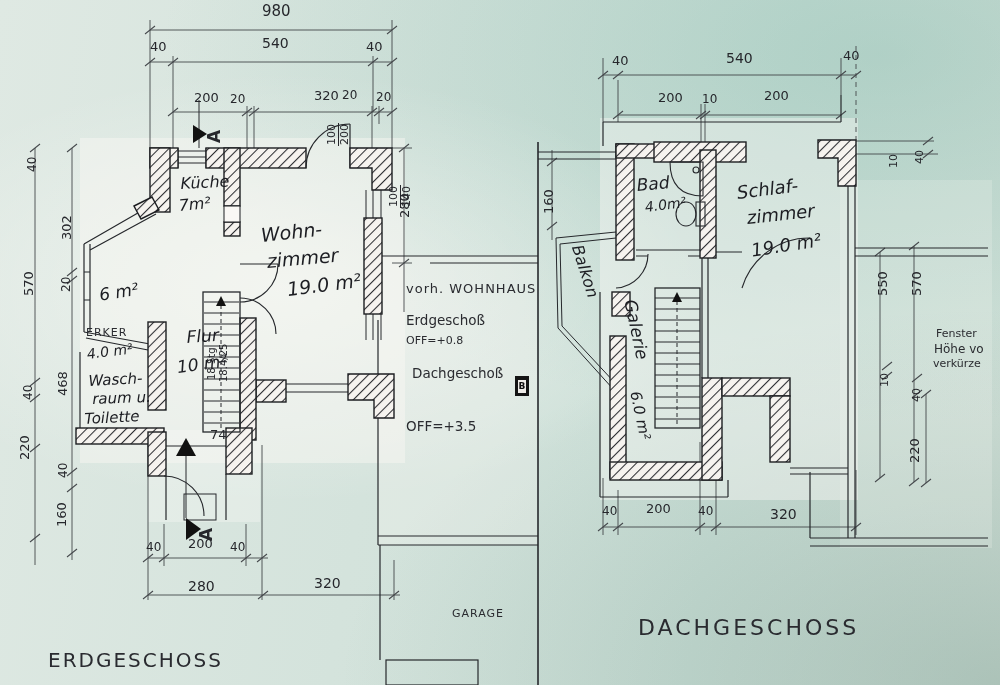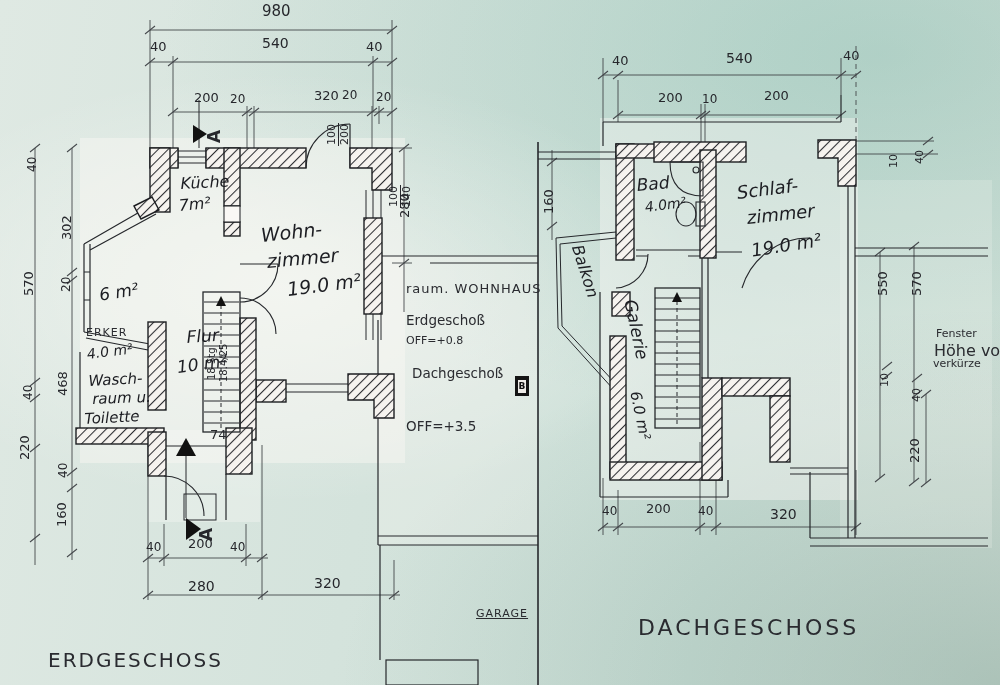--- a/index.html
+++ b/index.html
@@ -283,47 +283,47 @@
     <div class="lb h" style="left: 266px; top: 252px; font-size: 19px; transform: rotate(-5deg);">zimmer</div>
     <div class="lb h" style="left: 286px; top: 280px; font-size: 19px; transform: rotate(-7deg);">19.0 m²</div>
     <div class="lb h" style="left: 98px; top: 287px; font-size: 17px; transform: rotate(-9deg);">6 m²</div>
     <div class="lb p" style="left: 86px; top: 327px; font-size: 11px; letter-spacing: 1px;">ERKER</div>
     <div class="lb h" style="left: 186px; top: 329px; font-size: 17px; transform: rotate(-4deg);">Flur</div>
     <div class="lb h" style="left: 176px; top: 359px; font-size: 17px; transform: rotate(-7deg);">10 m²</div>
     <div class="lb h" style="left: 86px; top: 347px; font-size: 14px; transform: rotate(-7deg);">4.0 m²</div>
     <div class="lb h" style="left: 88px; top: 374px; font-size: 15px; transform: rotate(-3deg);">Wasch-</div>
     <div class="lb h" style="left: 92px; top: 392px; font-size: 15px; transform: rotate(-2deg);">raum u.</div>
     <div class="lb h" style="left: 84px; top: 412px; font-size: 15px; transform: rotate(-3deg);">Toilette</div>
-    <div class="lb p" style="left: 406px; top: 282px; font-size: 13px; letter-spacing: 1px;">raum. WOHNHAUS</div>
+    <div class="lb p" style="left: 406px; top: 282px; font-size: 13px; letter-spacing: 1px;">vorh. WOHNHAUS</div>
     <div class="lb p" style="left: 406px; top: 314px; font-size: 13.5px;">Erdgeschoß</div>
     <div class="lb p" style="left: 406px; top: 335px; font-size: 11px;">OFF=+0.8</div>
     <div class="lb p" style="left: 412px; top: 367px; font-size: 13.5px;">Dachgeschoß</div>
     <div class="lb p" style="left: 406px; top: 388px; font-size: 13.5px; margin-top: 32px;">OFF=+3.5</div>
-    <div class="lb p" style="left: 476px; top: 608px; font-size: 11px; letter-spacing: 1px; text-decoration: underline;">GARAGE</div>
+    <div class="lb p" style="left: 452px; top: 608px; font-size: 11px; letter-spacing: 1px;">GARAGE</div>
     <div class="lb p" style="left: 48px; top: 650px; font-size: 20px; letter-spacing: 2px;">ERDGESCHOSS</div>
     <div class="lb d" style="left: 612px; top: 54px; font-size: 13px;">40</div>
     <div class="lb d" style="left: 726px; top: 51px; font-size: 14px;">540</div>
     <div class="lb d" style="left: 843px; top: 49px; font-size: 13px;">40</div>
     <div class="lb d" style="left: 658px; top: 91px; font-size: 13px;">200</div>
     <div class="lb d" style="left: 702px; top: 93px; font-size: 12px;">10</div>
     <div class="lb d" style="left: 764px; top: 89px; font-size: 13px;">200</div>
     <div class="lb d" style="left: 542px; top: 214px; font-size: 13px; transform: rotate(-90deg);">160</div>
     <div class="lb d" style="left: 876px; top: 296px; font-size: 13px; transform: rotate(-90deg);">550</div>
     <div class="lb d" style="left: 910px; top: 296px; font-size: 13px; transform: rotate(-90deg);">570</div>
     <div class="lb d" style="left: 879px; top: 387px; font-size: 11px; transform: rotate(-90deg);">10</div>
     <div class="lb d" style="left: 911px; top: 402px; font-size: 11px; transform: rotate(-90deg);">40</div>
     <div class="lb d" style="left: 908px; top: 463px; font-size: 13px; transform: rotate(-90deg);">220</div>
     <div class="lb d" style="left: 888px; top: 168px; font-size: 11px; transform: rotate(-90deg);">10</div>
     <div class="lb d" style="left: 914px; top: 164px; font-size: 11px; transform: rotate(-90deg);">40</div>
     <div class="lb d" style="left: 602px; top: 505px; font-size: 12px;">40</div>
     <div class="lb d" style="left: 646px; top: 502px; font-size: 13px;">200</div>
     <div class="lb d" style="left: 698px; top: 505px; font-size: 12px;">40</div>
     <div class="lb d" style="left: 770px; top: 507px; font-size: 14px;">320</div>
     <div class="lb p" style="left: 936px; top: 328px; font-size: 11px;">Fenster</div>
-    <div class="lb p" style="left: 934px; top: 343px; font-size: 16px;">Höhe vo</div>
+    <div class="lb p" style="left: 934px; top: 343px; font-size: 12px;">Höhe vo</div>
     <div class="lb p" style="left: 933px; top: 358px; font-size: 11px;">verkürze</div>
     <div class="lb h" style="left: 636px; top: 177px; font-size: 17px; transform: rotate(-5deg);">Bad</div>
     <div class="lb h" style="left: 644px; top: 200px; font-size: 14px; transform: rotate(-7deg);">4.0m²</div>
     <div class="lb h" style="left: 736px; top: 184px; font-size: 18px; transform: rotate(-7deg);">Schlaf-</div>
     <div class="lb h" style="left: 746px; top: 209px; font-size: 18px; transform: rotate(-6deg);">zimmer</div>
     <div class="lb h" style="left: 750px; top: 242px; font-size: 18px; transform: rotate(-9deg);">19.0 m²</div>
     <div class="lb h" style="left: 584px; top: 243px; font-size: 16px; transform: rotate(72deg);">Balkon</div>
     <div class="lb h" style="left: 638px; top: 298px; font-size: 17px; transform: rotate(78deg);">Galerie</div>
     <div class="lb h" style="left: 642px; top: 390px; font-size: 15px; transform: rotate(78deg);">6.0 m²</div>
     <div class="lb p" style="left: 638px; top: 617px; font-size: 22px; letter-spacing: 3px;">DACHGESCHOSS</div>

